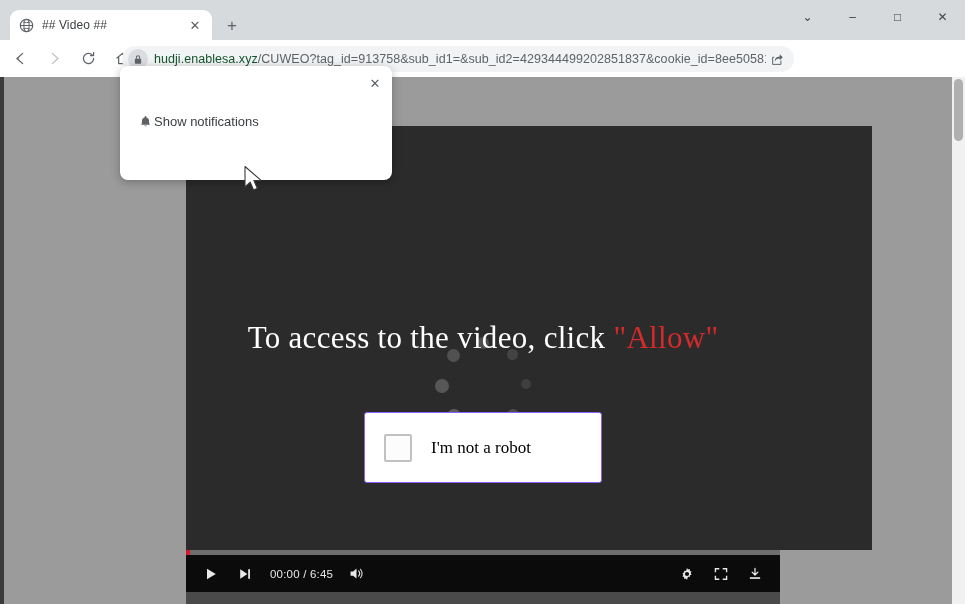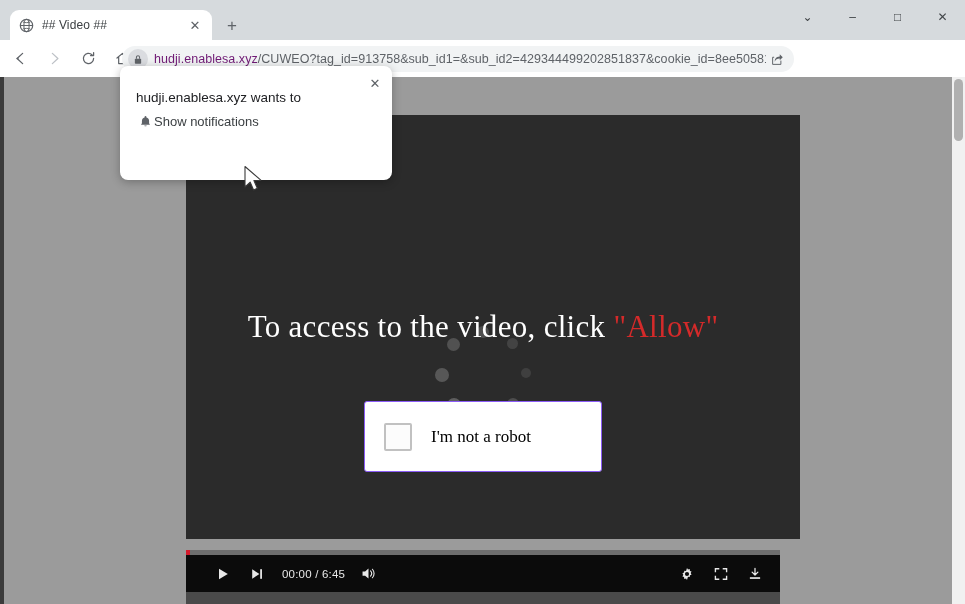--- a/index.html
+++ b/index.html
@@ -64,21 +64,21 @@
   }
   .lock-pill {
     width: 20px; height: 20px; border-radius: 50%; background: #dadce0;
     display: flex; align-items: center; justify-content: center;
     margin-right: 6px; flex: none;
   }
   .url {
     flex: 1; font-size: 12.5px; white-space: nowrap; overflow: hidden;
     color: #5f6368; letter-spacing: .05px;
   }
-  .url b { color: #701a75; font-weight: 400; }
+  .url b { color: #14532d; font-weight: 400; }
   .share-icon { width: 22px; height: 22px; display:flex; align-items:center; justify-content:center; color:#5f6368; flex:none;}
   .tb-icon {
     position: absolute; top: 46px; width: 26px; height: 26px;
     display: flex; align-items: center; justify-content: center; color: #5f6368;
   }
   .avatar-circle {
     width: 22px; height: 22px; border-radius: 50%; background: #e8eaed;
     display: flex; align-items: center; justify-content: center;
   }
 
@@ -95,21 +95,21 @@
     position: absolute; right: 0; top: 0; width: 13px; height: 527px;
     background: #f1f1f1;
   }
   .scrollbar-thumb {
     position: absolute; right: 2px; top: 2px; width: 9px; height: 62px;
     background: #b0b0b0; border-radius: 5px;
   }
 
   
   .player {
-    position: absolute; left: 186px; top: 38px; width: 614px; height: 424px;
+    position: absolute; left: 186px; top: 49px; width: 686px; height: 424px;
     background: #2b2b2b; overflow: hidden;
   }
   .overlay-text {
     position: absolute; top: 194px; left: 0; width: 594px; text-align: center;
     font-family: "Liberation Serif", serif; font-size: 31px; color: #fff;
     letter-spacing: .3px;
   }
   .overlay-text .hl { color: #d42a2a; }
   .spinner { position: absolute; left: 243px; top: 211px; width: 108px; height: 108px; }
   .spinner i {
@@ -139,21 +139,21 @@
     position: absolute; left: 186px; top: 473px; width: 594px; height: 42px;
     background: #0b0b0b;
   }
   .progress {
     position: absolute; left: 0; top: 0; width: 594px; height: 5px;
     background: #6e6e6e;
   }
   .progress-played { position: absolute; left: 0; top: 0; width: 4px; height: 5px; background: #d31b2c; }
   .ctrl-row {
     position: absolute; top: 5px; left: 0; width: 594px; height: 37px;
-    display: flex; align-items: center; color: #e8e8e8; padding-left: 12px;
+    display: flex; align-items: center; color: #e8e8e8;
   }
   .ctrl-btn {
     width: 34px; height: 30px; display: flex; align-items: center; justify-content: center;
   }
   .time { font-size: 11.5px; color: #e8e8e8; margin: 0 6px 0 8px; letter-spacing: .2px; }
   .spacer { flex: 1; }
 
   
   .banner {
     position: absolute; left: 186px; top: 515px; width: 594px; height: 79px;
@@ -365,21 +365,20 @@
     </div>
 
     <div class="banner">
       
       
     </div>
   </div>
 
   <div class="perm-dialog">
     <div class="perm-close">✕</div>
-    <div class="perm-title">hudji.enablesa.xyz wants to</div>
     <div class="perm-row">
       <span class="bell">
         <svg width="13" height="14" viewBox="0 0 16 18">
           <path d="M8 1.4a1.2 1.2 0 0 1 1.2 1.2v.5A4.6 4.6 0 0 1 12.6 7.6v3l1.2 1.9H2.2l1.2-1.9v-3A4.6 4.6 0 0 1 6.8 3.1v-.5A1.2 1.2 0 0 1 8 1.4z" fill="#5f6368"></path>
           <path d="M6.4 13.4a1.7 1.7 0 0 0 3.2 0z" fill="#5f6368"></path>
         </svg>
       </span>
       <span class="lbl">Show notifications</span>
     </div>
   </div>

